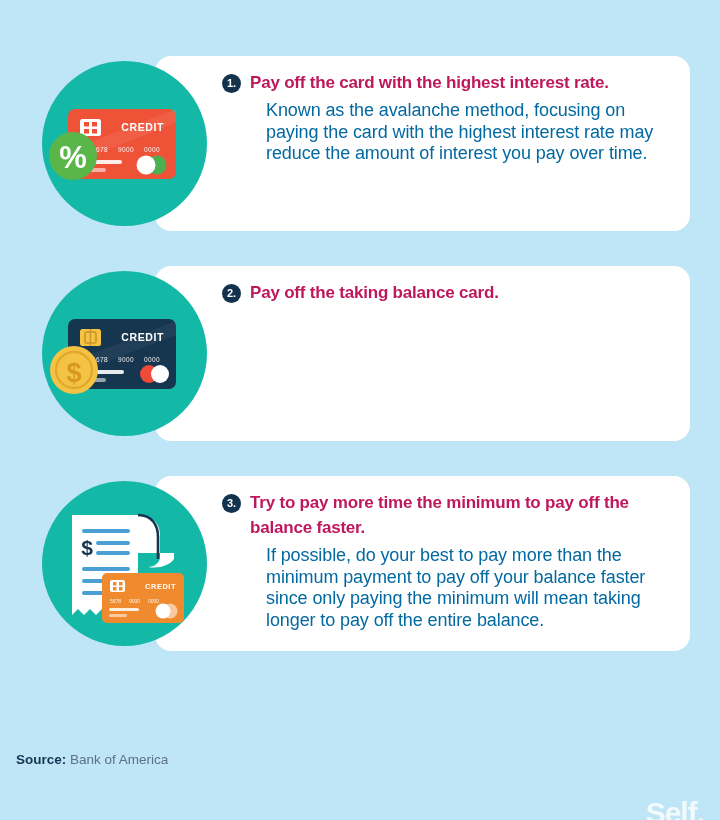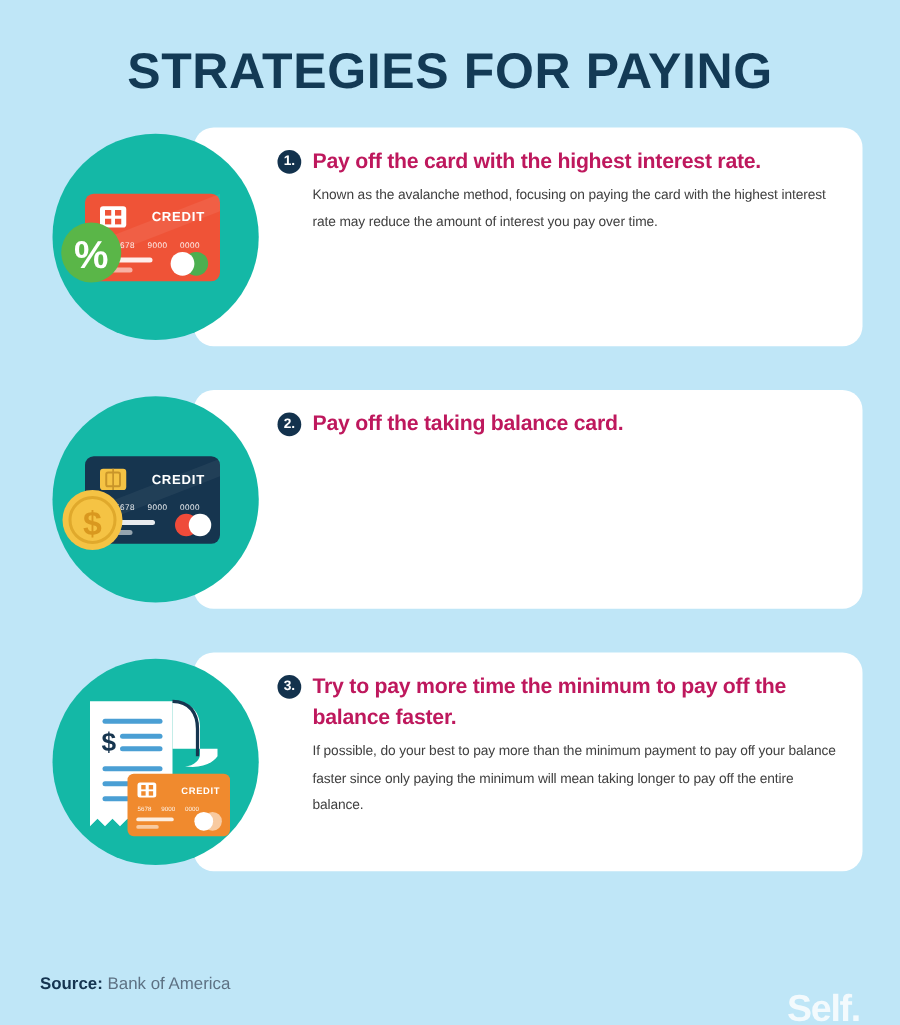--- a/index.html
+++ b/index.html
@@ -96,56 +96,54 @@
   .heading {
     font-size: 17px;
     line-height: 25px;
     font-weight: bold;
     color: #be185d;
     letter-spacing: -0.2px;
   }
 
   .body-text {
     margin-top: 5px;
-    margin-left: 28px;
-    font-size: 11px;
+    margin-left: 44px;
+    font-size: 18px;
     line-height: 21.5px;
-    color: #404040;
+    color: #0369a1;
     letter-spacing: -0.1px;
   }
 
   
   .footer {
     position: absolute;
     left: 0; right: 0; bottom: 0;
     height: 68px;
-    padding: 0 32px;
+    padding: 0 16px;
     display: flex;
-    align-items: center;
     justify-content: space-between;
   }
   .source {
     font-size: 13.5px;
     color: #5d7183;
   }
   .source b { color: #153450; }
   .self-logo {
     font-size: 30px;
     font-weight: bold;
     color: #ffffff;
     opacity: 0.82;
     letter-spacing: -1px;
     margin-top: 44px;
   }
 </style>
 </head>
 <body>
 
 <div class="title-block">
-  <div class="title-line">STRATEGIES FOR PAYING</div>
 </div>
 
 <div class="sections">
 
   <div class="section">
     <div class="panel"></div>
 
     <div class="circle">
       <svg class="art" viewBox="0 0 165 165">
 

